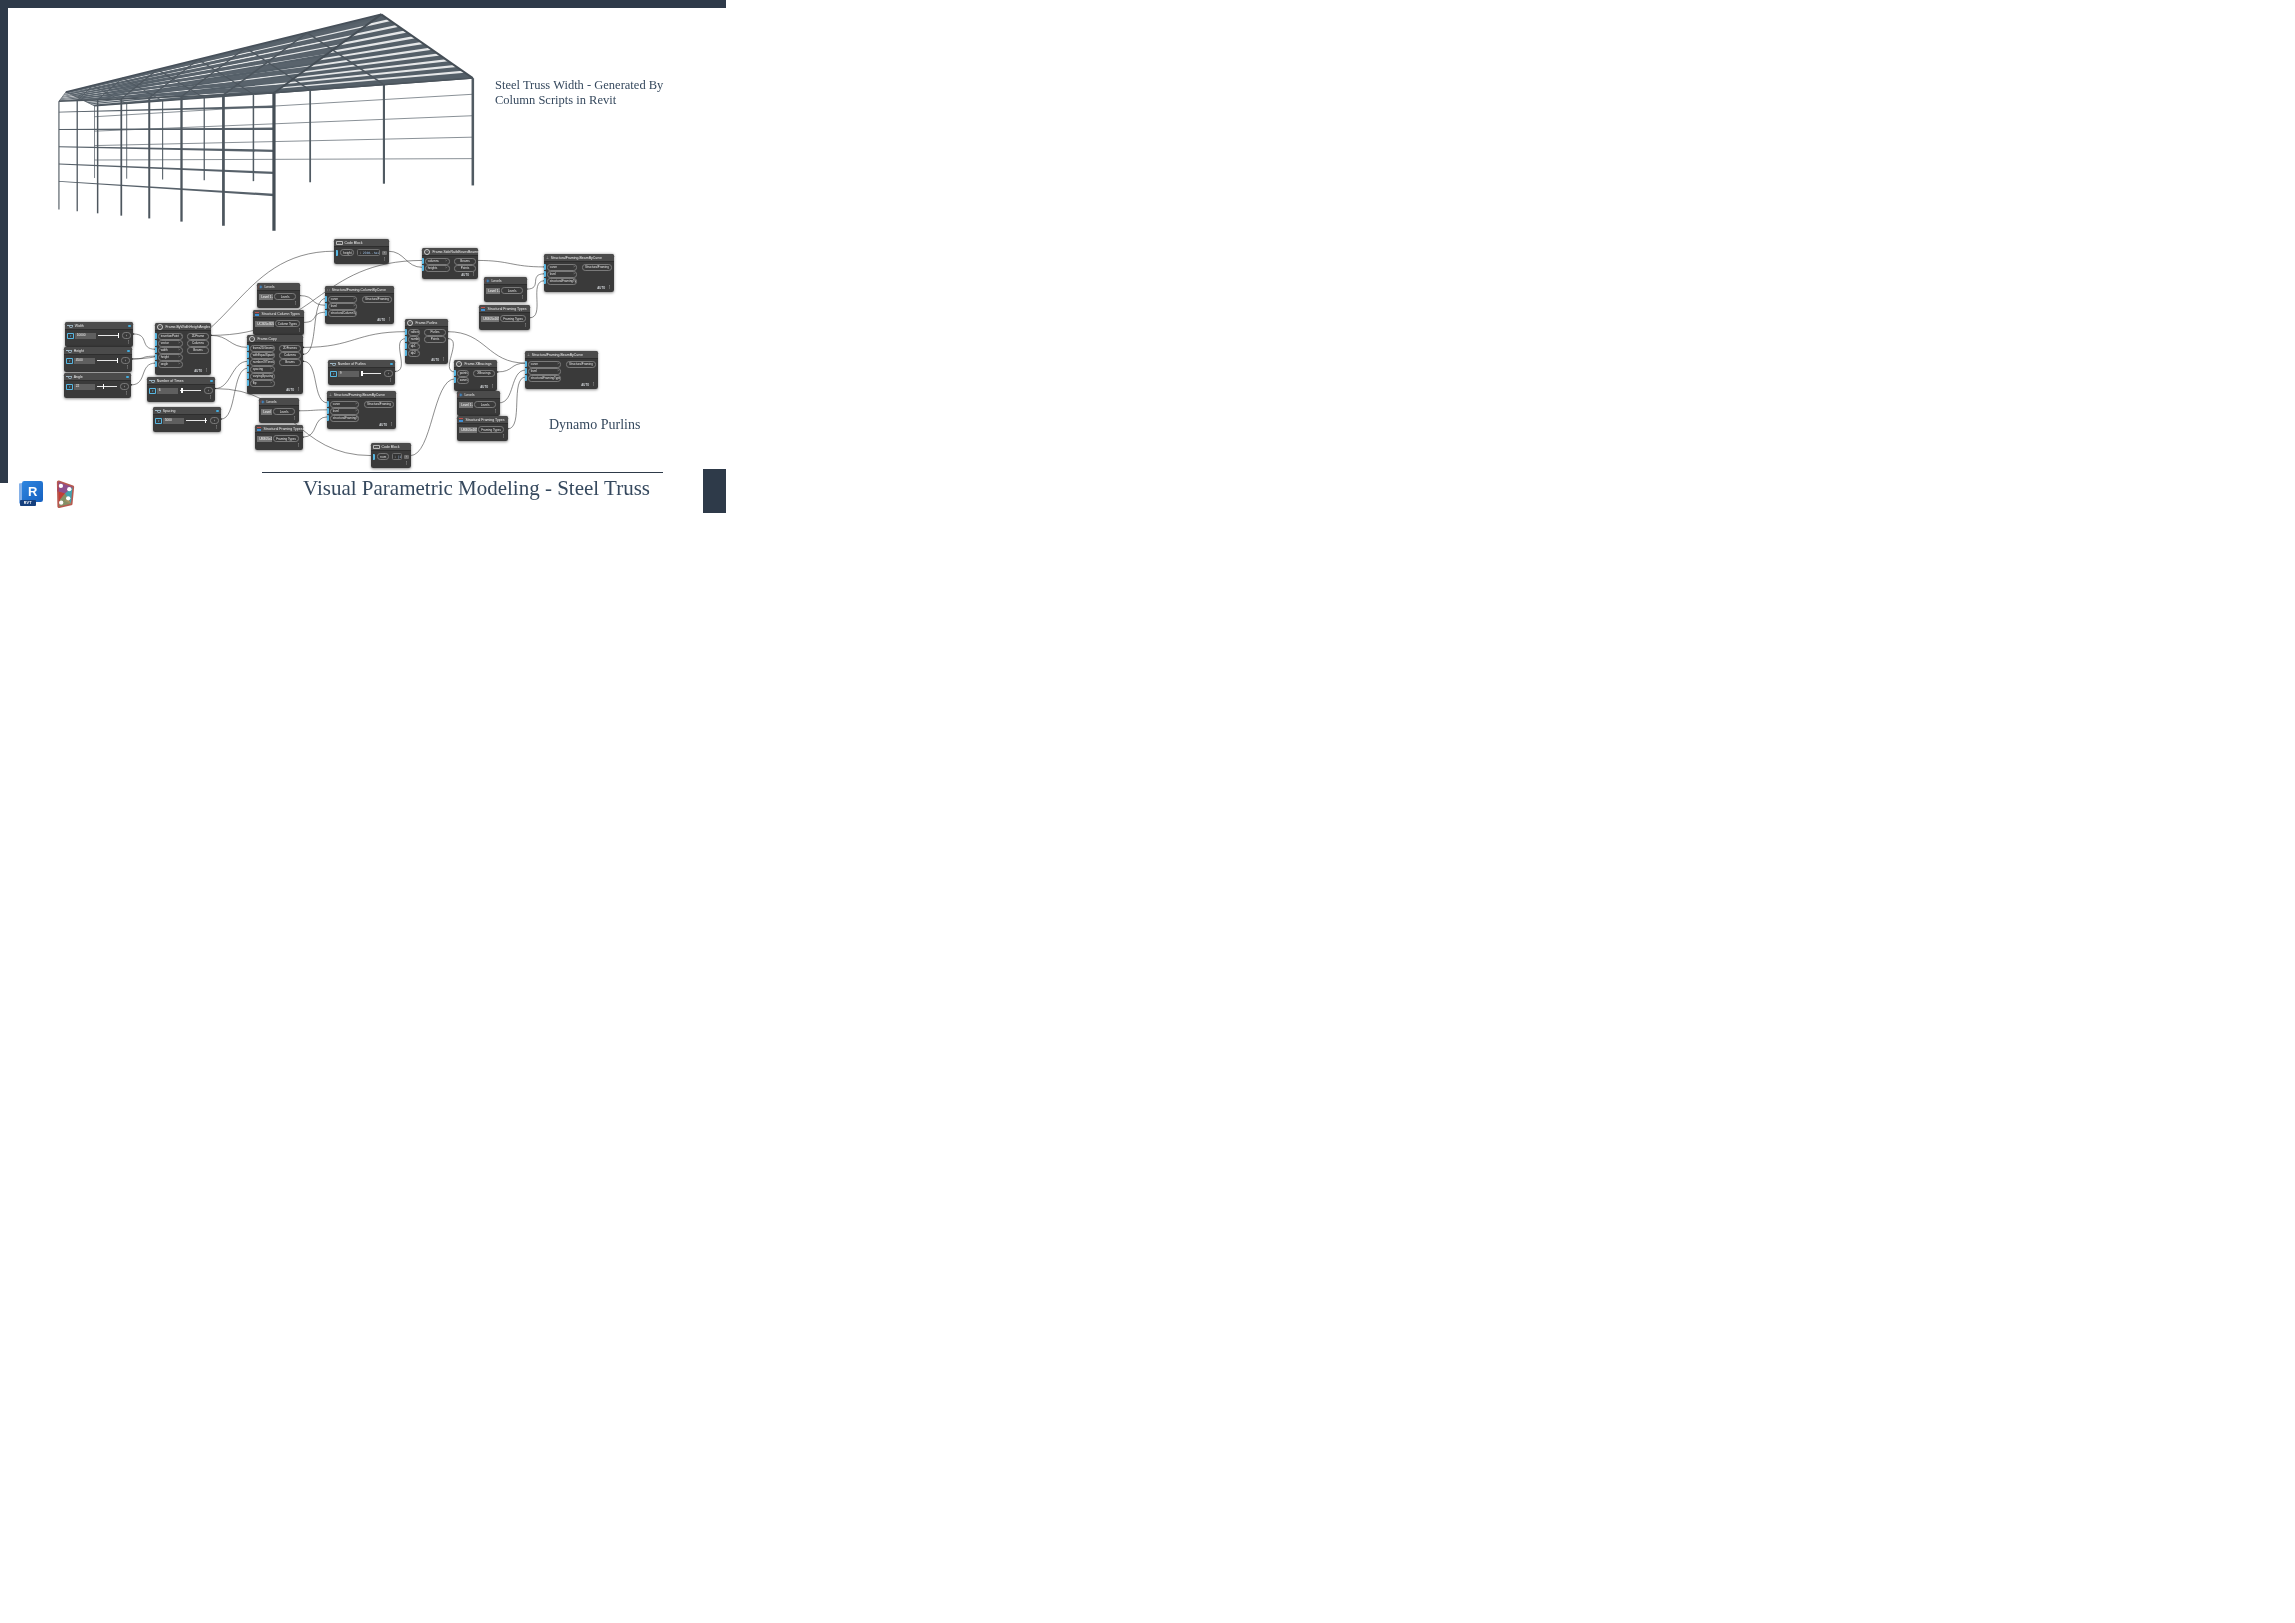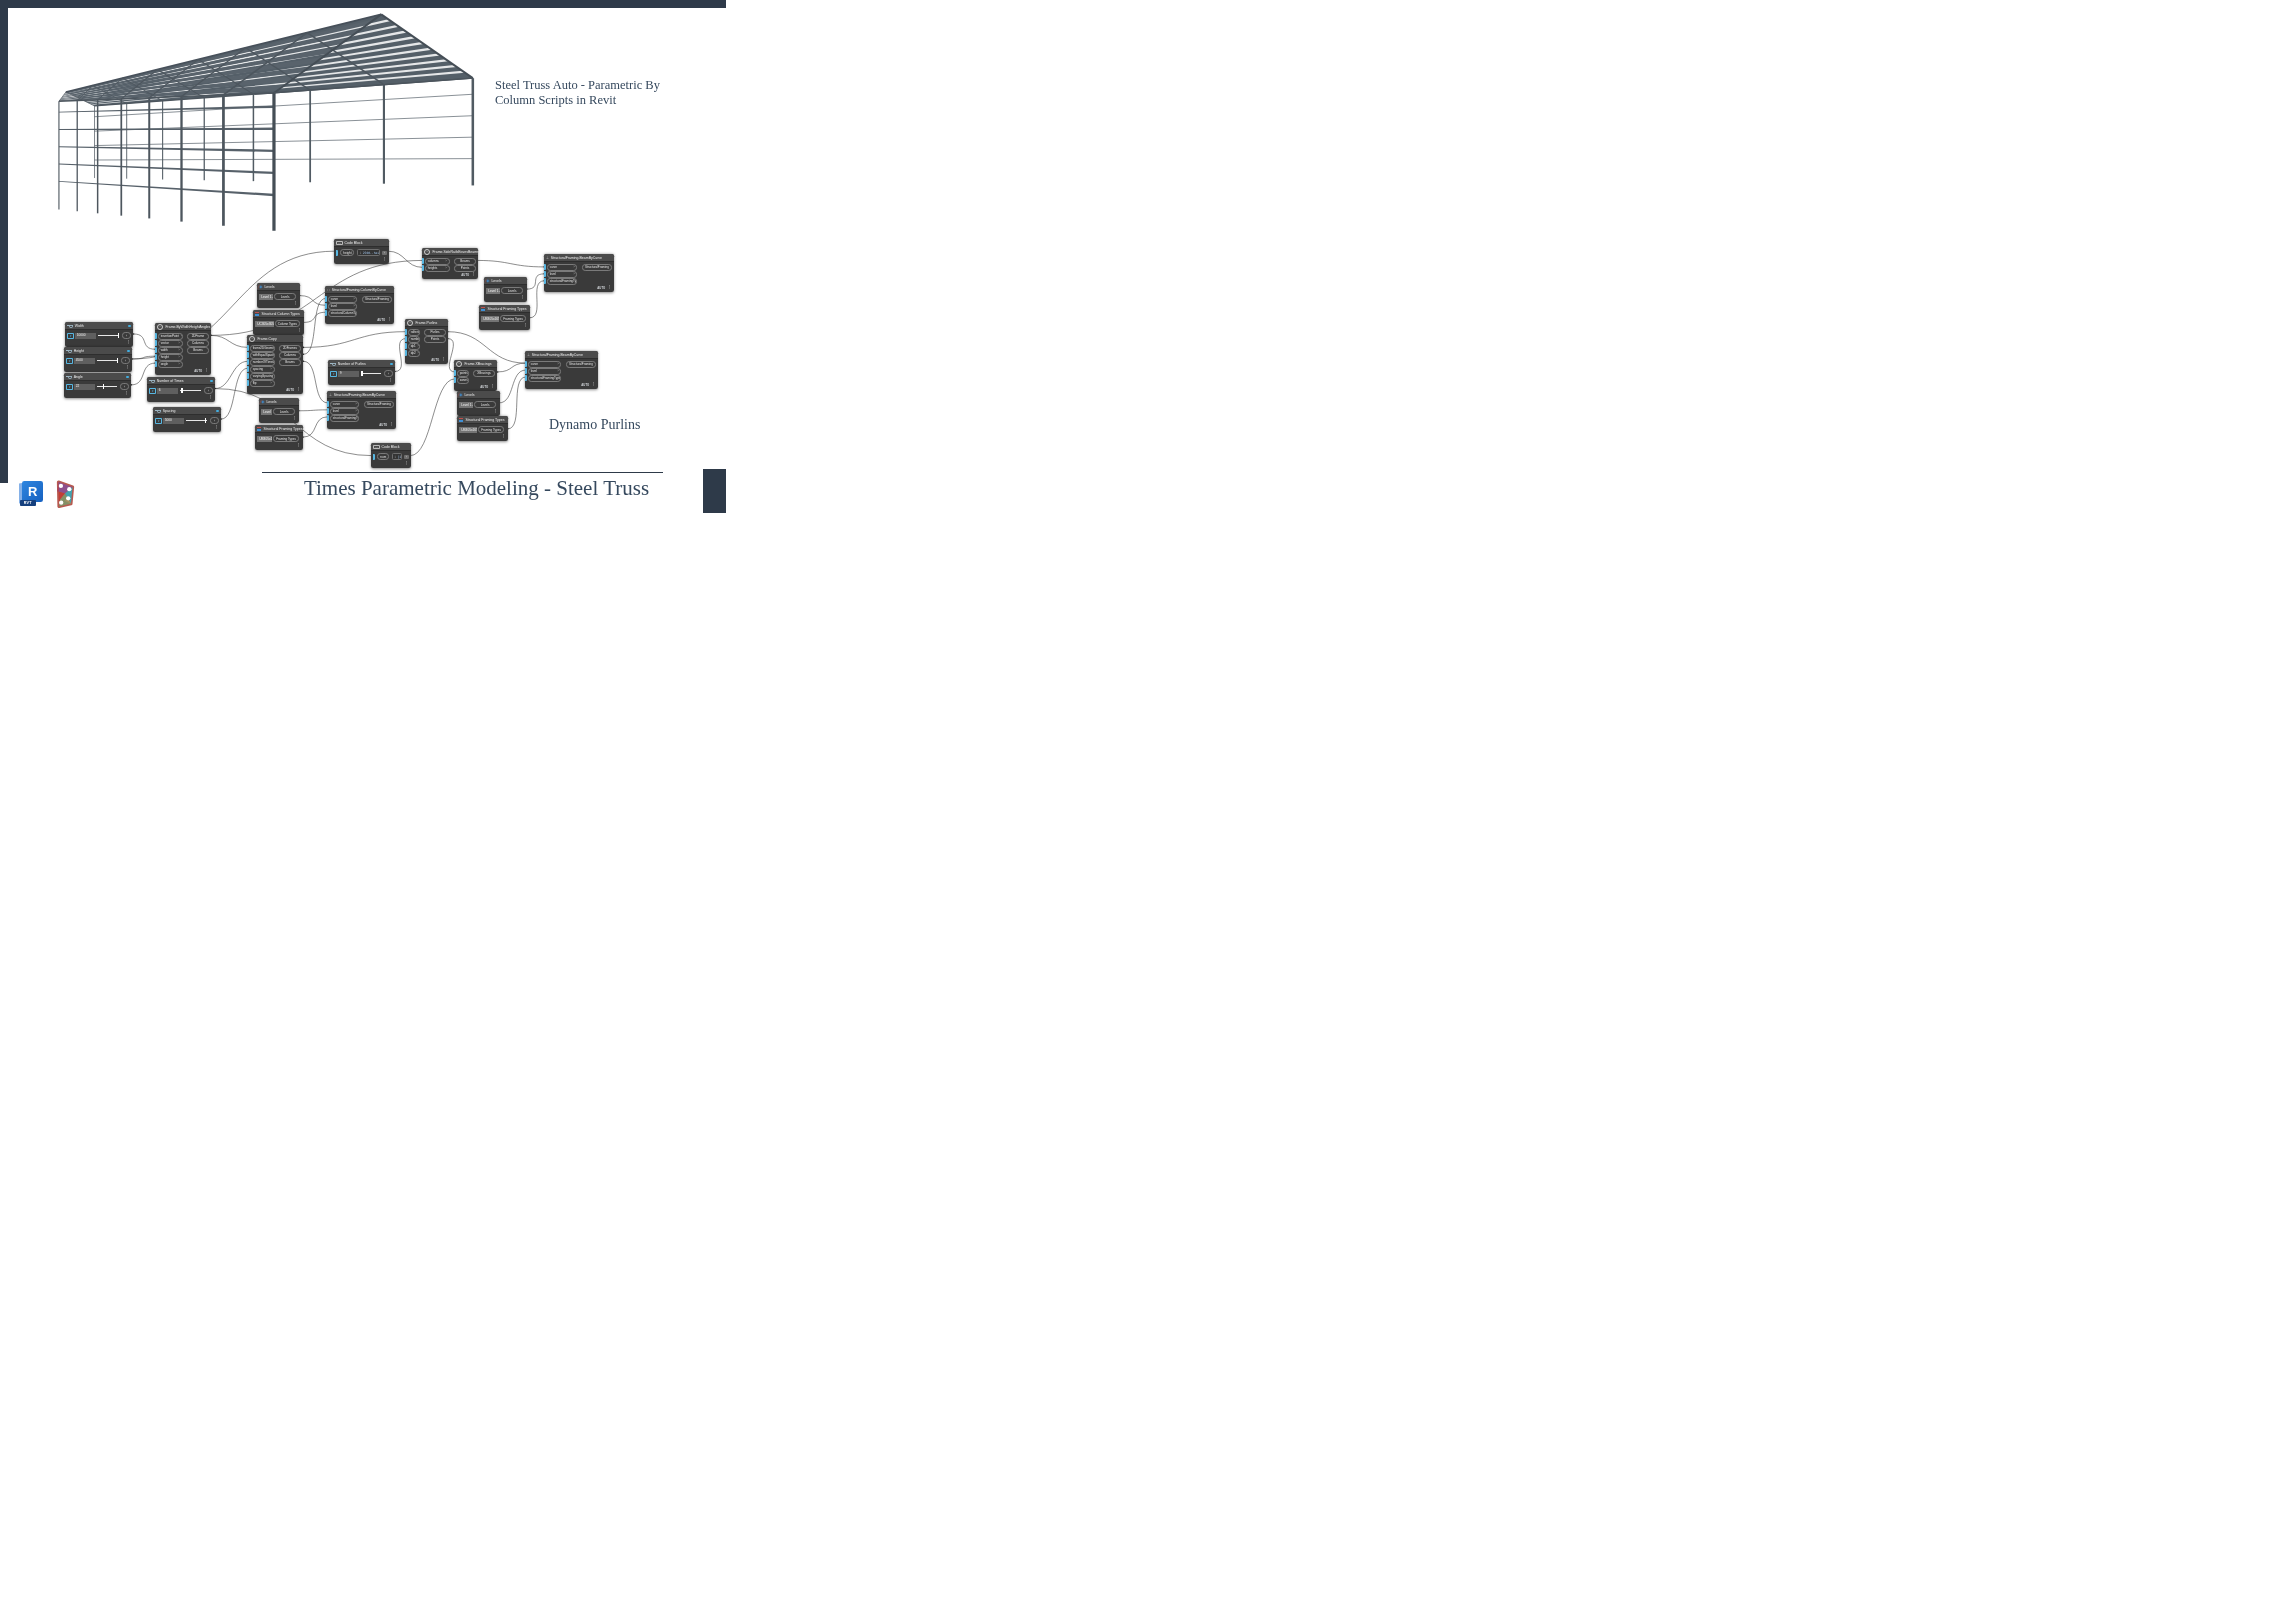--- a/index.html
+++ b/index.html
@@ -142,21 +142,21 @@
       <line x1="551.73" y1="57.47999999999999" x2="370.725" y2="192.23" stroke="#4d565e" stroke-width="3.542"></line>
       <line x1="551.73" y1="57.47999999999999" x2="717.77" y2="170.1" stroke="#4d565e" stroke-width="3.542"></line>
       <line x1="910" y1="156" x2="910" y2="388" stroke="#515b63" stroke-width="5.5"></line>
       <line x1="480" y1="188" x2="480" y2="486" stroke="#454e56" stroke-width="7"></line>
       <line x1="712" y1="18" x2="480" y2="188" stroke="#454e56" stroke-width="4.199999999999999"></line>
       <line x1="712" y1="18" x2="910" y2="156" stroke="#454e56" stroke-width="4.199999999999999"></line>
       <line x1="480" y1="188" x2="910" y2="156" stroke="#4c555d" stroke-width="2.6"></line>
     </svg>
 
   <div class="cap-tr">
-    <div>Steel Truss Auto - Parametric By</div>
+    <div>Steel Truss Width - Generated By</div>
     <div>Column Scripts in Revit</div>
   </div>
   <div class="cap-ds">Dynamo Purlins</div>
 
   <svg id="wires" viewBox="0 0 1568 1109">
       <path d="M288,722 C323,722 300,755 335,755" fill="none" stroke="#3a3a3a" stroke-width="1.4" opacity="0.9"></path>
       <circle cx="288" cy="722" r="1.7" fill="#303030"></circle>
       <circle cx="335" cy="755" r="1.7" fill="#303030"></circle>
       <path d="M284,776 C319,776 300,770 335,770" fill="none" stroke="#3a3a3a" stroke-width="1.4" opacity="0.9"></path>
       <circle cx="284" cy="776" r="1.7" fill="#303030"></circle>
@@ -868,21 +868,21 @@
           </div>
           <div class="pill pill-out">Framing Types</div>
         </div>
         <div class="nfoot">
           <span class="kebab">⋮</span>
         </div>
       </div>
     </div>
 
   <div class="footer-line"></div>
-  <div class="footer-title">Times Parametric Modeling - Steel Truss</div>
+  <div class="footer-title">Visual Parametric Modeling - Steel Truss</div>
 
   <div class="logo-revit">
     <div class="rvt-flap"></div>
     <div class="rvt-main">
       <span class="rvt-r">R</span>
     </div>
     <div class="rvt-badge">RVT</div>
   </div>
 
   <svg class="logo-dynamo" viewBox="0 0 100 100">

